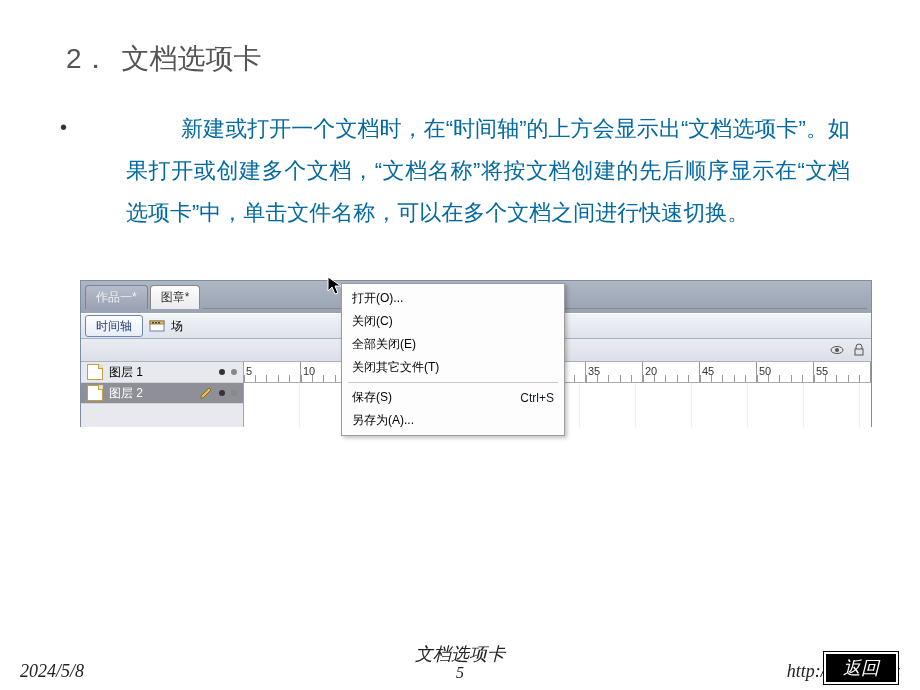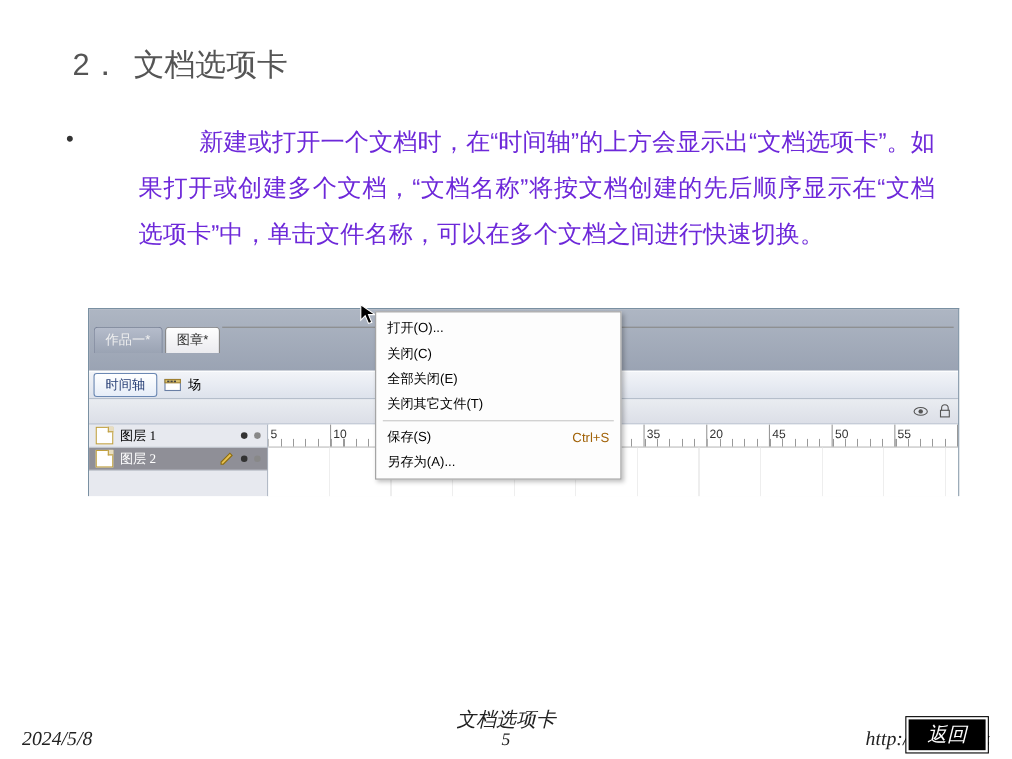--- a/index.html
+++ b/index.html
@@ -25,21 +25,21 @@
     color: #555;
     margin: 0 0 30px 6px;
     display: flex;
     gap: 12px;
     align-items: baseline;
   }
   .heading .num { min-width: 24px; }
   .body-p {
     font-size: 22px;
     line-height: 1.9;
-    color: #6d28d9;
+    color: #0369a1;
     margin: 0 10px 20px 40px;
     text-align: justify;
   }
   .bullet-row {
     display: flex;
     gap: 18px;
   }
   .bullet {
     font-size: 20px;
     color: #333;
@@ -57,24 +57,24 @@
     width: 790px;
     background: #eef0f5;
     border: 1px solid #7a90a2;
     border-bottom: none;
     font-family: Tahoma, "Microsoft YaHei", sans-serif;
     font-size: 12px;
     box-shadow: 0 0 0 1px #fff inset;
   }
   .doc-tabs {
     display: flex;
-    align-items: flex-start;
+    align-items: flex-end;
     height: 24px;
     background: linear-gradient(#aeb6c3, #9aa3b3);
-    padding: 16px 4px;
+    padding: 4px 4px;
     gap: 0;
   }
   .doc-tab {
     padding: 3px 10px;
     border: 1px solid #7b8499;
     border-bottom: none;
     border-radius: 4px 4px 0 0;
     margin-right: 2px;
     color: #f0f0f0;
     background: linear-gradient(#b5bccb, #9aa3b3);
@@ -132,21 +132,20 @@
     background: #e7e9ef;
     border-right: 1px solid #9ca6b6;
   }
   .layer-item {
     display: flex;
     align-items: center;
     height: 20px;
     padding: 0 6px;
     gap: 6px;
     border-bottom: 1px solid #cfd4dd;
-    font-family: Liberation Serif, serif;
   }
   .layer-item.selected {
     background: #8f8f97;
     color: #fff;
   }
   .layer-page-icon {
     width: 14px; height: 14px;
     background: #fff;
     border: 1px solid #c0a040;
     position: relative;
@@ -216,21 +215,21 @@
     padding: 3px 2px;
     font-size: 12px;
     color: #000;
   }
   .ctx-item {
     display: flex;
     padding: 3px 8px;
     align-items: center;
   }
   .ctx-label { flex: 1; }
-  .ctx-shortcut { color: #a16207; }
+  .ctx-shortcut { color: #0f172a; }
   .ctx-sep {
     height: 1px;
     background: #c8c8c8;
     margin: 3px 4px;
   }
   .cursor-arrow {
     position: absolute;
     left: 244px;
     top: -6px;
     width: 22px; height: 22px;

